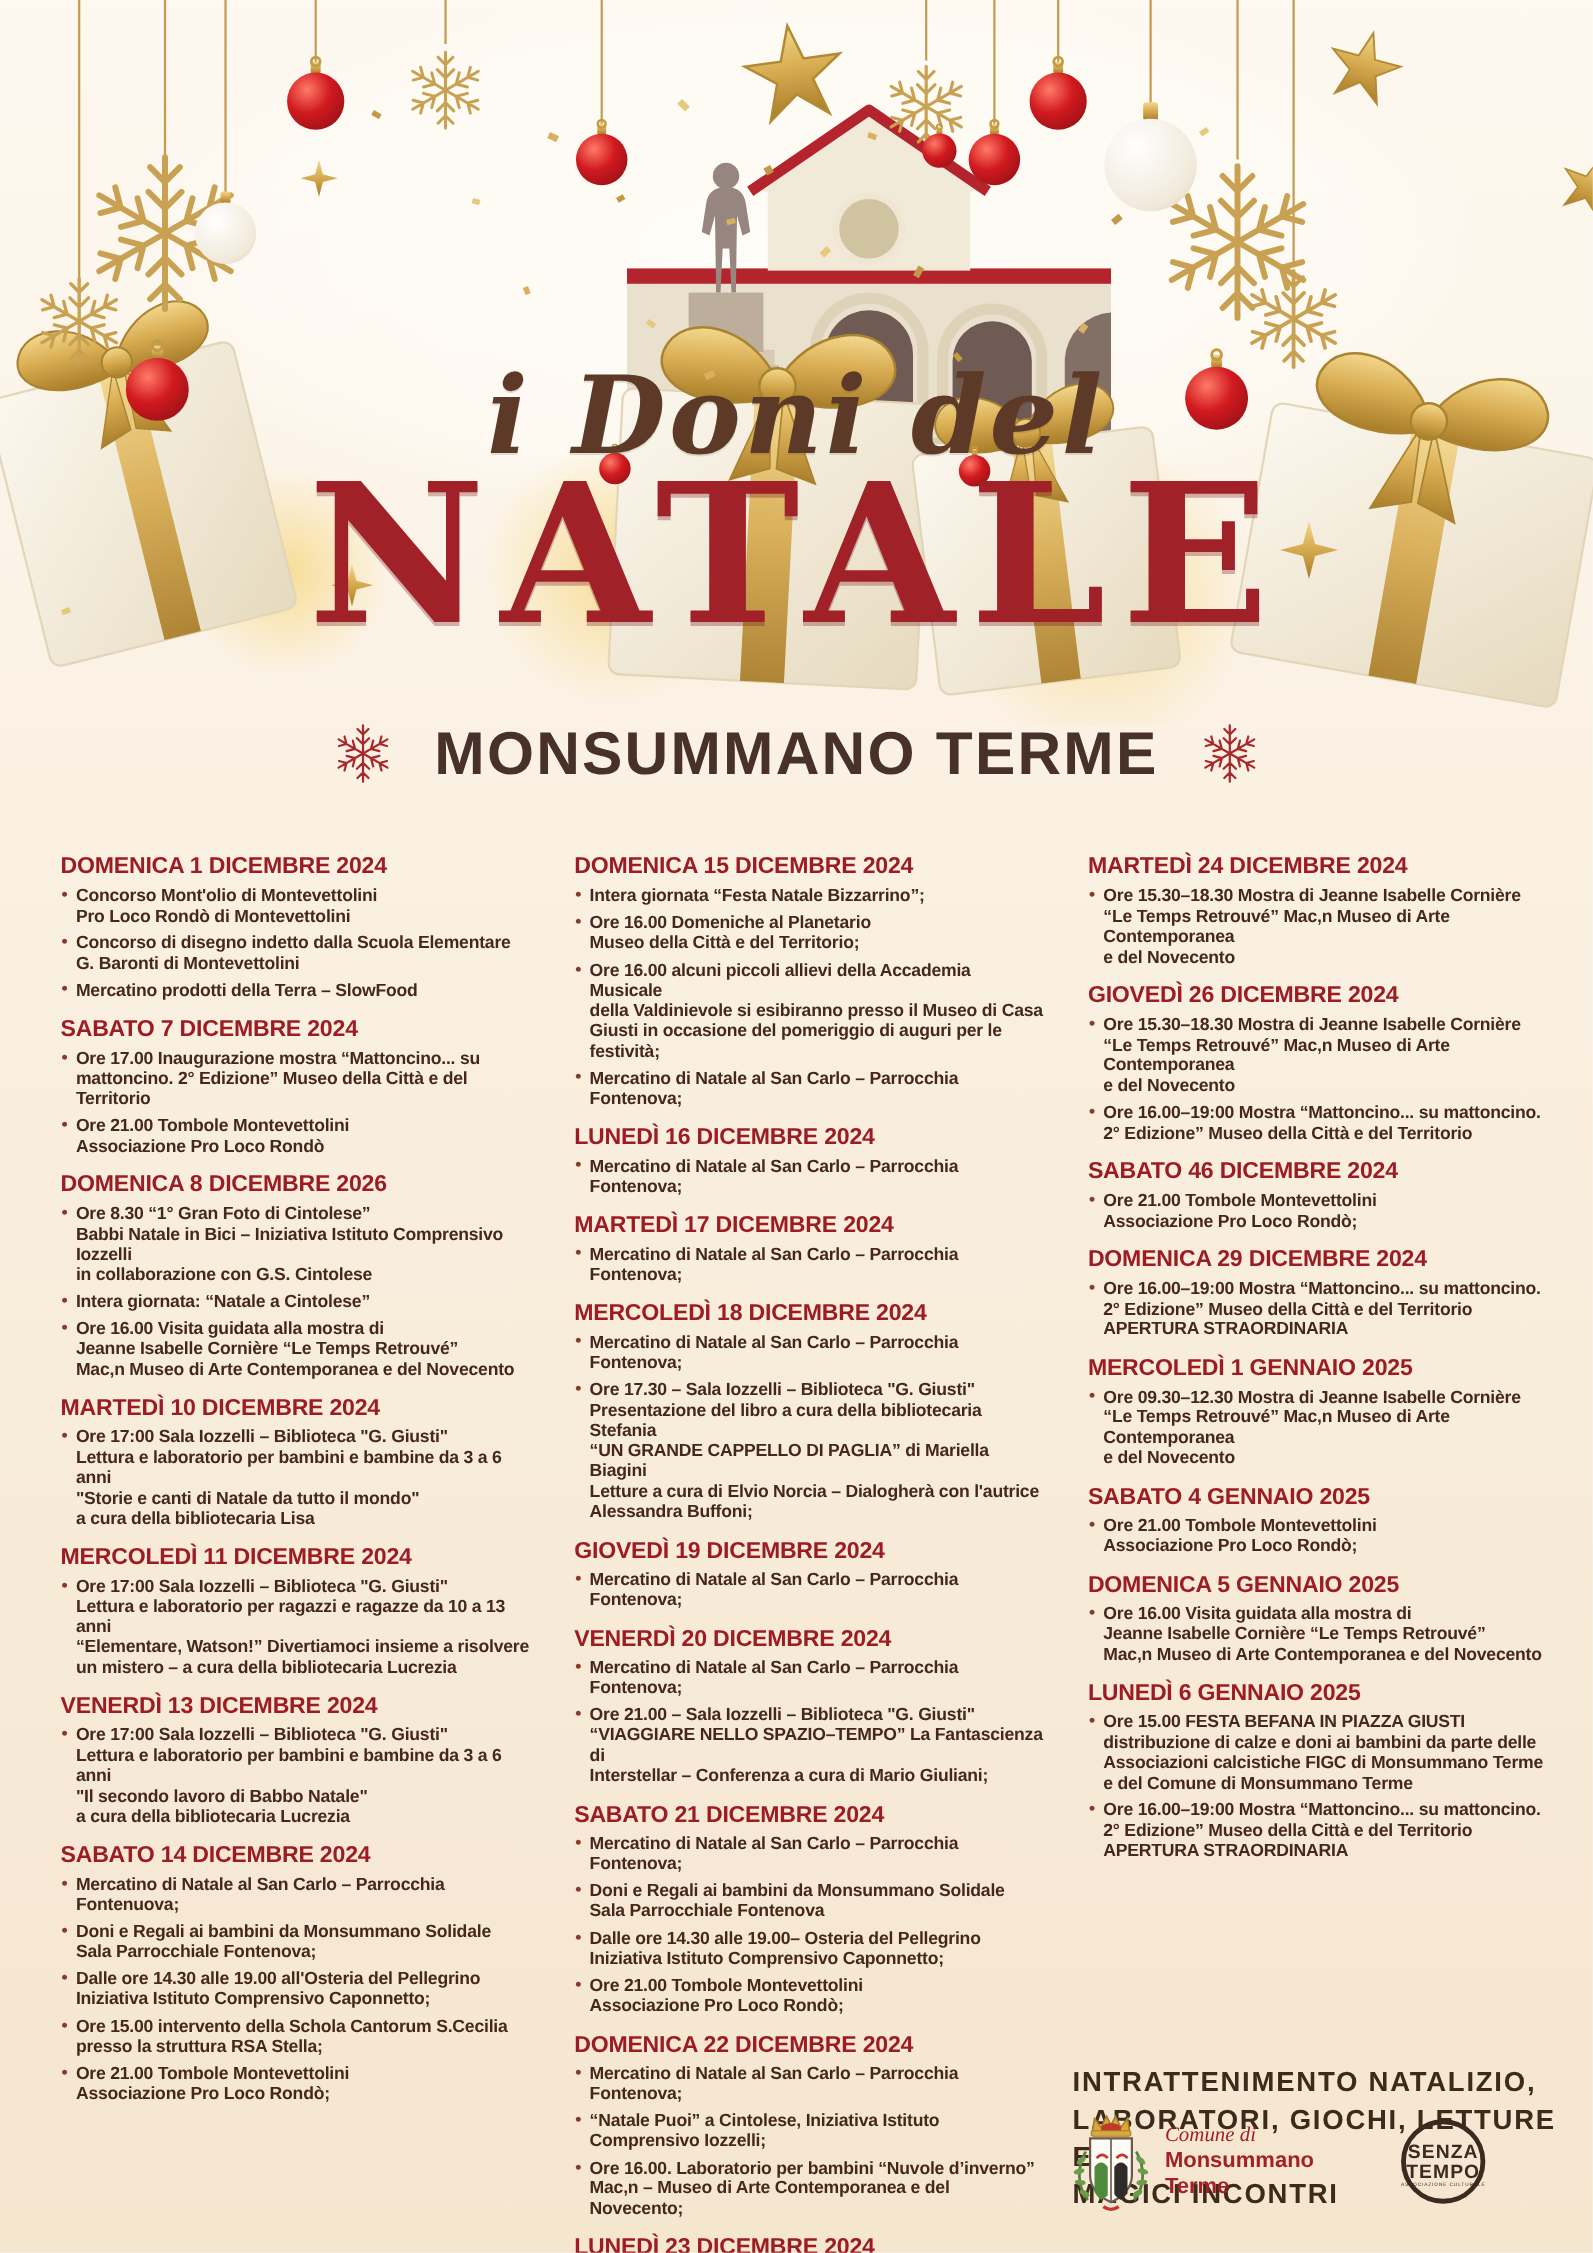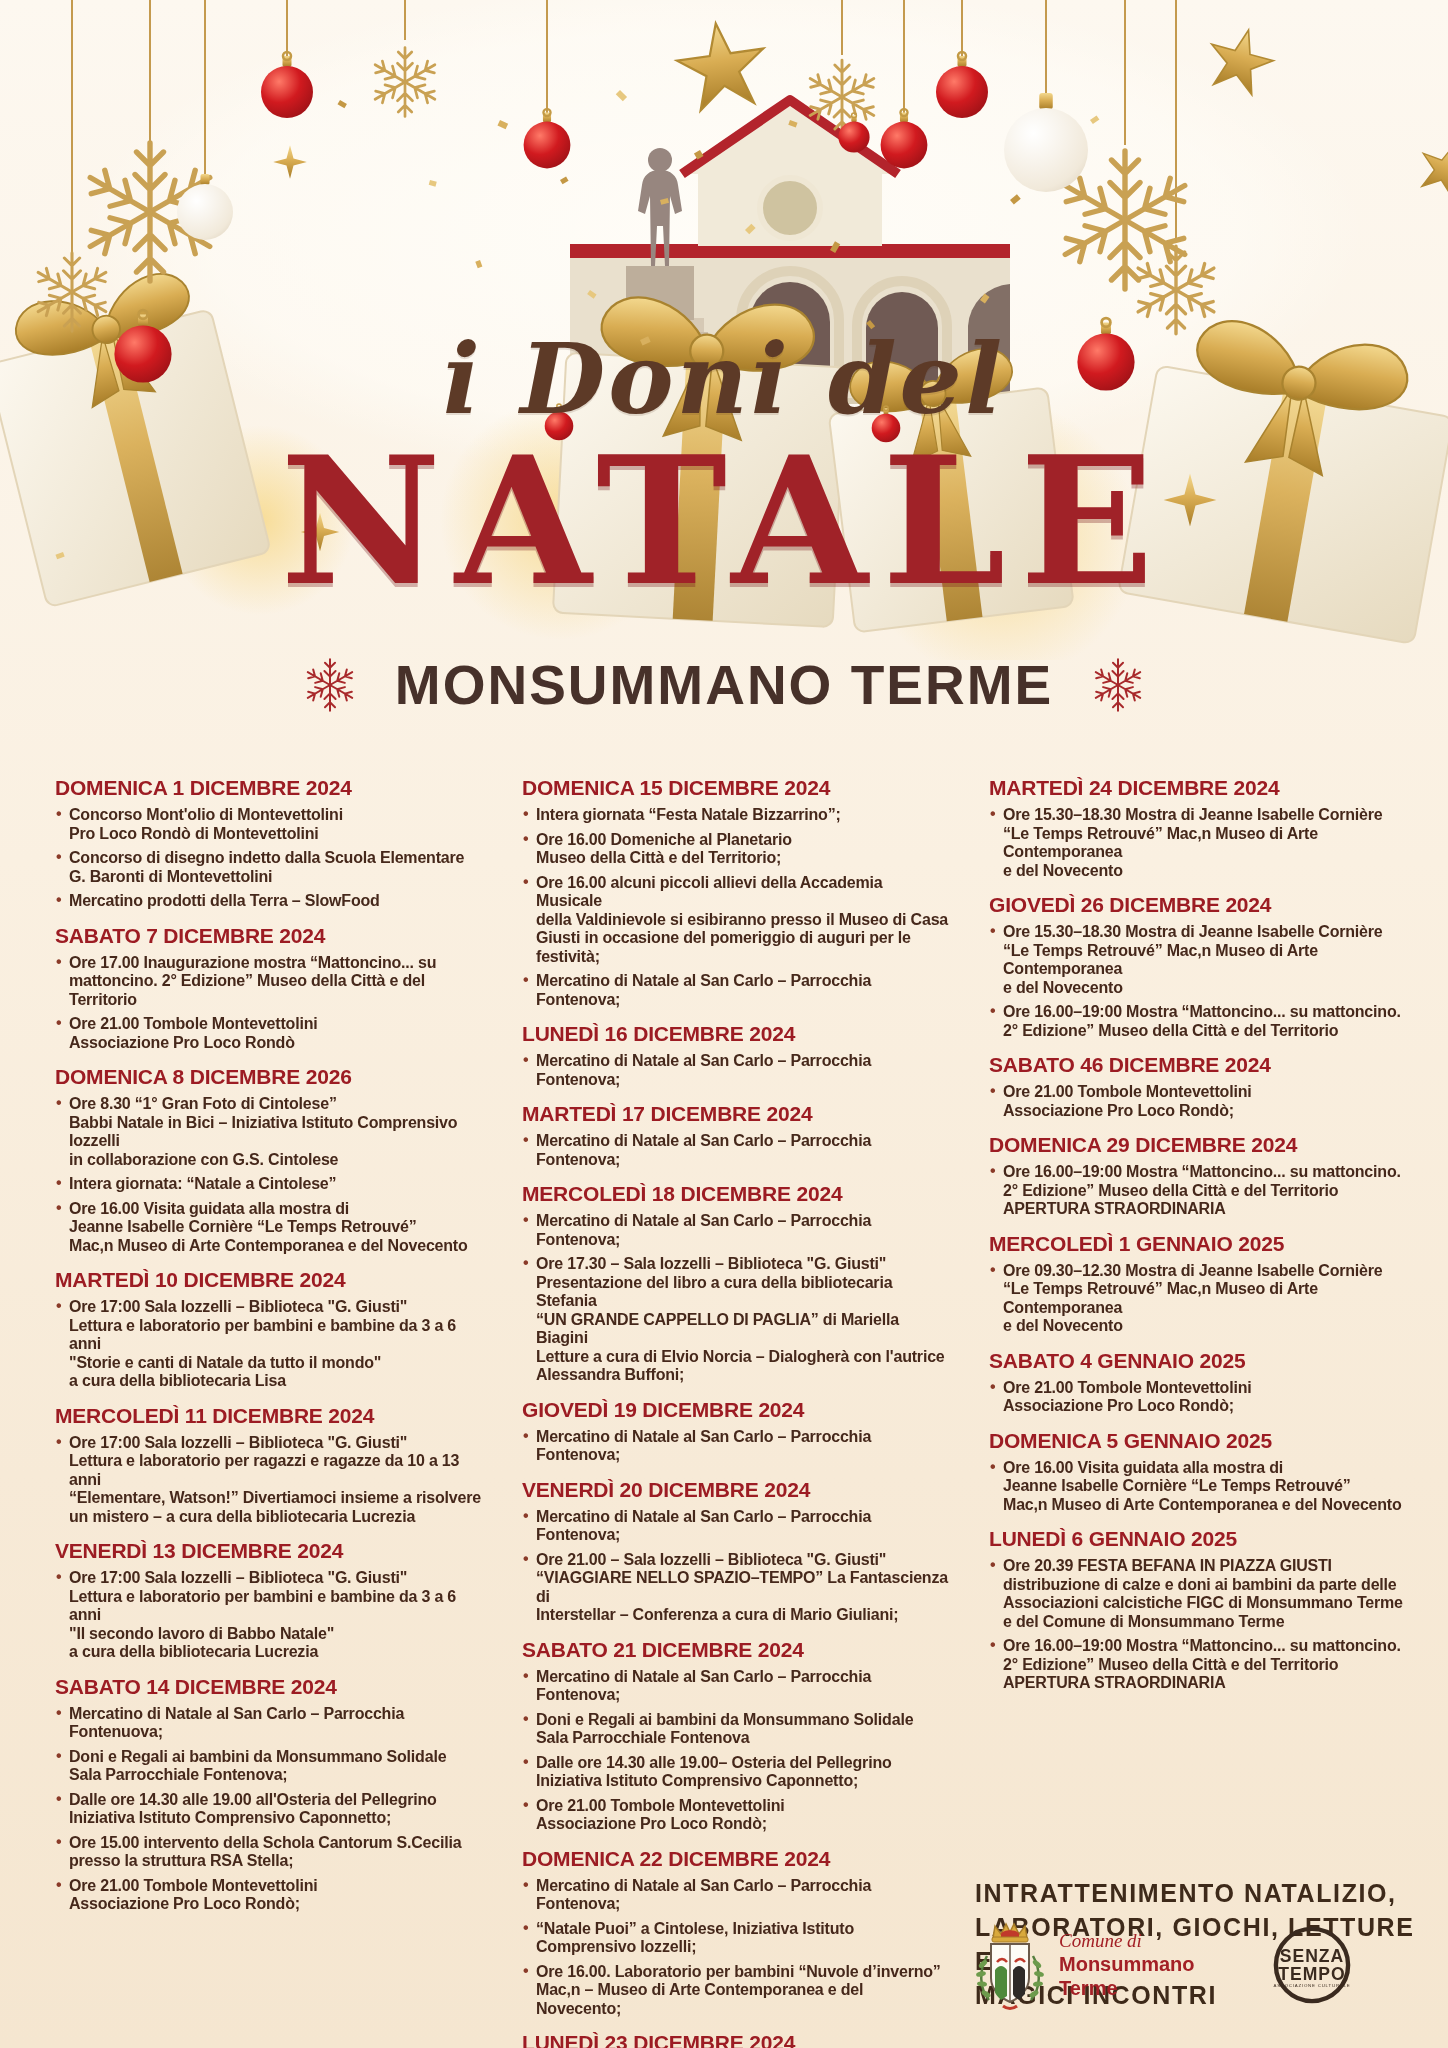--- a/index.html
+++ b/index.html
@@ -9,21 +9,21 @@
     font-family:"Liberation Sans",sans-serif;
   }
   .decor{position:absolute;top:0;left:0;width:1448px;height:660px;z-index:1;}
   .title-script{
     position:absolute;top:330px;left:0;width:100%;text-align:center;z-index:3;
     font-family:"DejaVu Serif",serif;font-style:italic;font-weight:700;
     font-size:98px;color:#5d3a27;letter-spacing:3px;line-height:1;
     text-shadow:0 2px 0 rgba(90,55,35,.15);
   }
   .title-main{
-    position:absolute;top:434px;left:0;width:100%;margin:0;text-align:center;z-index:3;
+    position:absolute;top:416px;left:0;width:100%;margin:0;text-align:center;z-index:3;
     font-family:"DejaVu Serif",serif;font-weight:700;font-size:176px;line-height:1;
     color:#a02228;letter-spacing:14px;
     text-shadow:0 4px 0 rgba(115,18,22,.30);
   }
   .subtitle-row{
     position:absolute;top:656px;left:0;width:100%;z-index:3;
     display:flex;align-items:center;justify-content:center;gap:36px;
   }
   .subtitle{font-size:55px;font-weight:800;color:#47312a;letter-spacing:2px;line-height:1;}
   .sub-flake{width:58px;height:58px;color:#a8292b;}
@@ -469,21 +469,21 @@
         <h3>DOMENICA 5 GENNAIO 2025</h3>
         <ul>
           <li>Ore 16.00 Visita guidata alla mostra di
 Jeanne Isabelle Cornière “Le Temps Retrouvé”
 Mac,n Museo di Arte Contemporanea e del Novecento</li>
         </ul>
       </section>
       <section>
         <h3>LUNEDÌ 6 GENNAIO 2025</h3>
         <ul>
-          <li>Ore 20.39 FESTA BEFANA IN PIAZZA GIUSTI
+          <li>Ore 15.00 FESTA BEFANA IN PIAZZA GIUSTI
 distribuzione di calze e doni ai bambini da parte delle
 Associazioni calcistiche FIGC di Monsummano Terme
 e del Comune di Monsummano Terme</li>
           <li>Ore 16.00–19:00 Mostra “Mattoncino... su mattoncino.
 2° Edizione” Museo della Città e del Territorio
 APERTURA STRAORDINARIA</li>
         </ul>
       </section>
     </div>
 </div>

